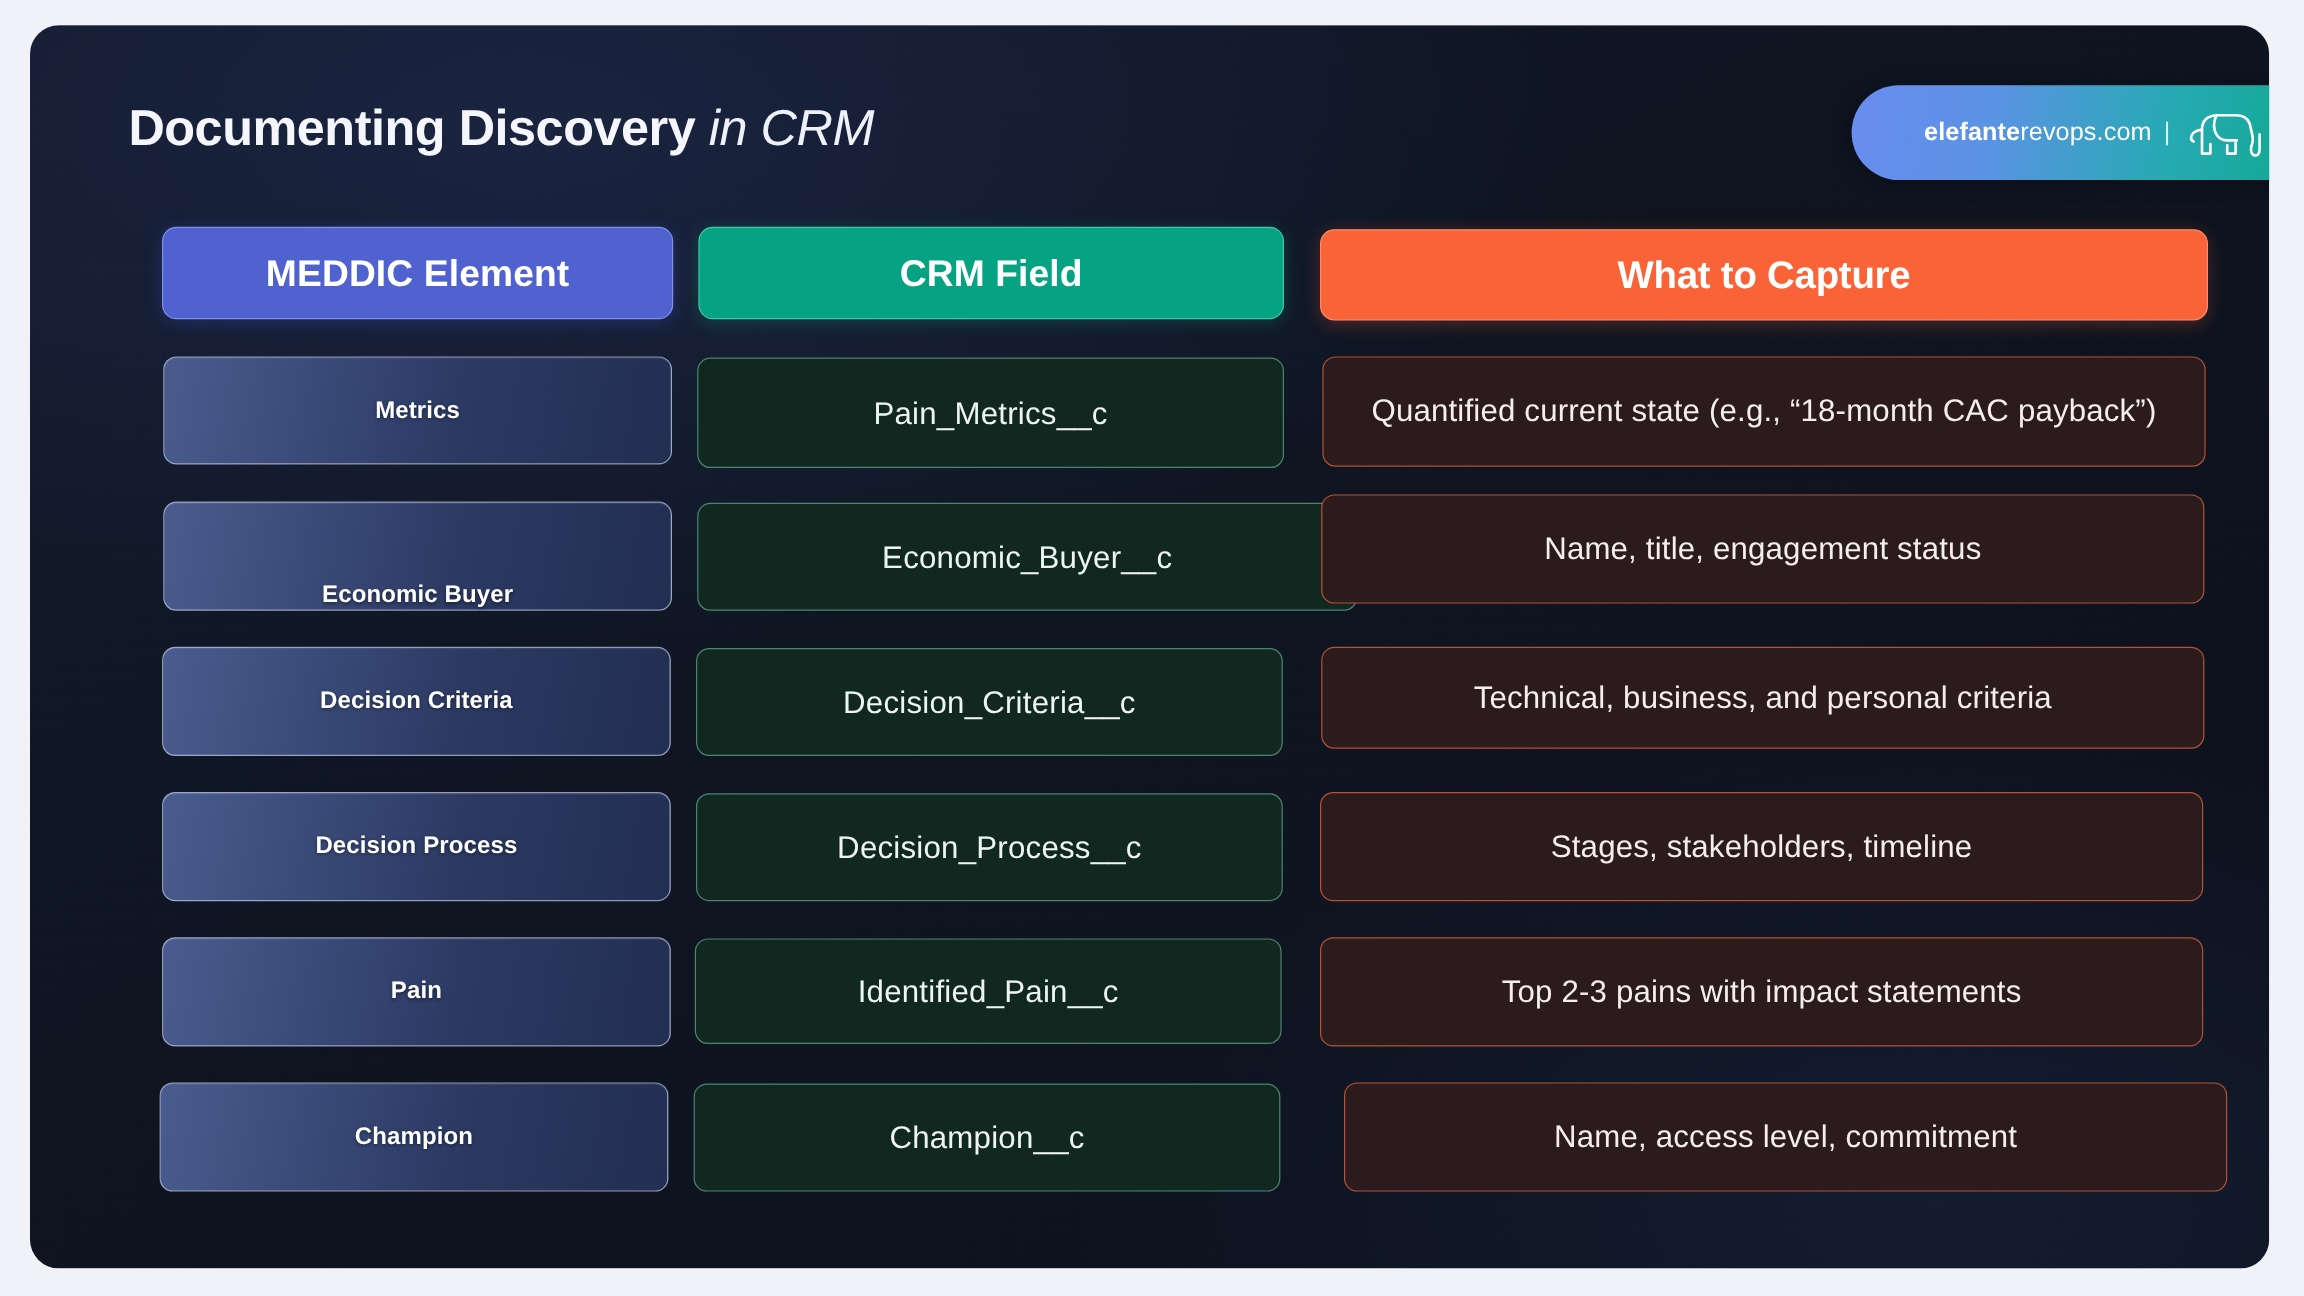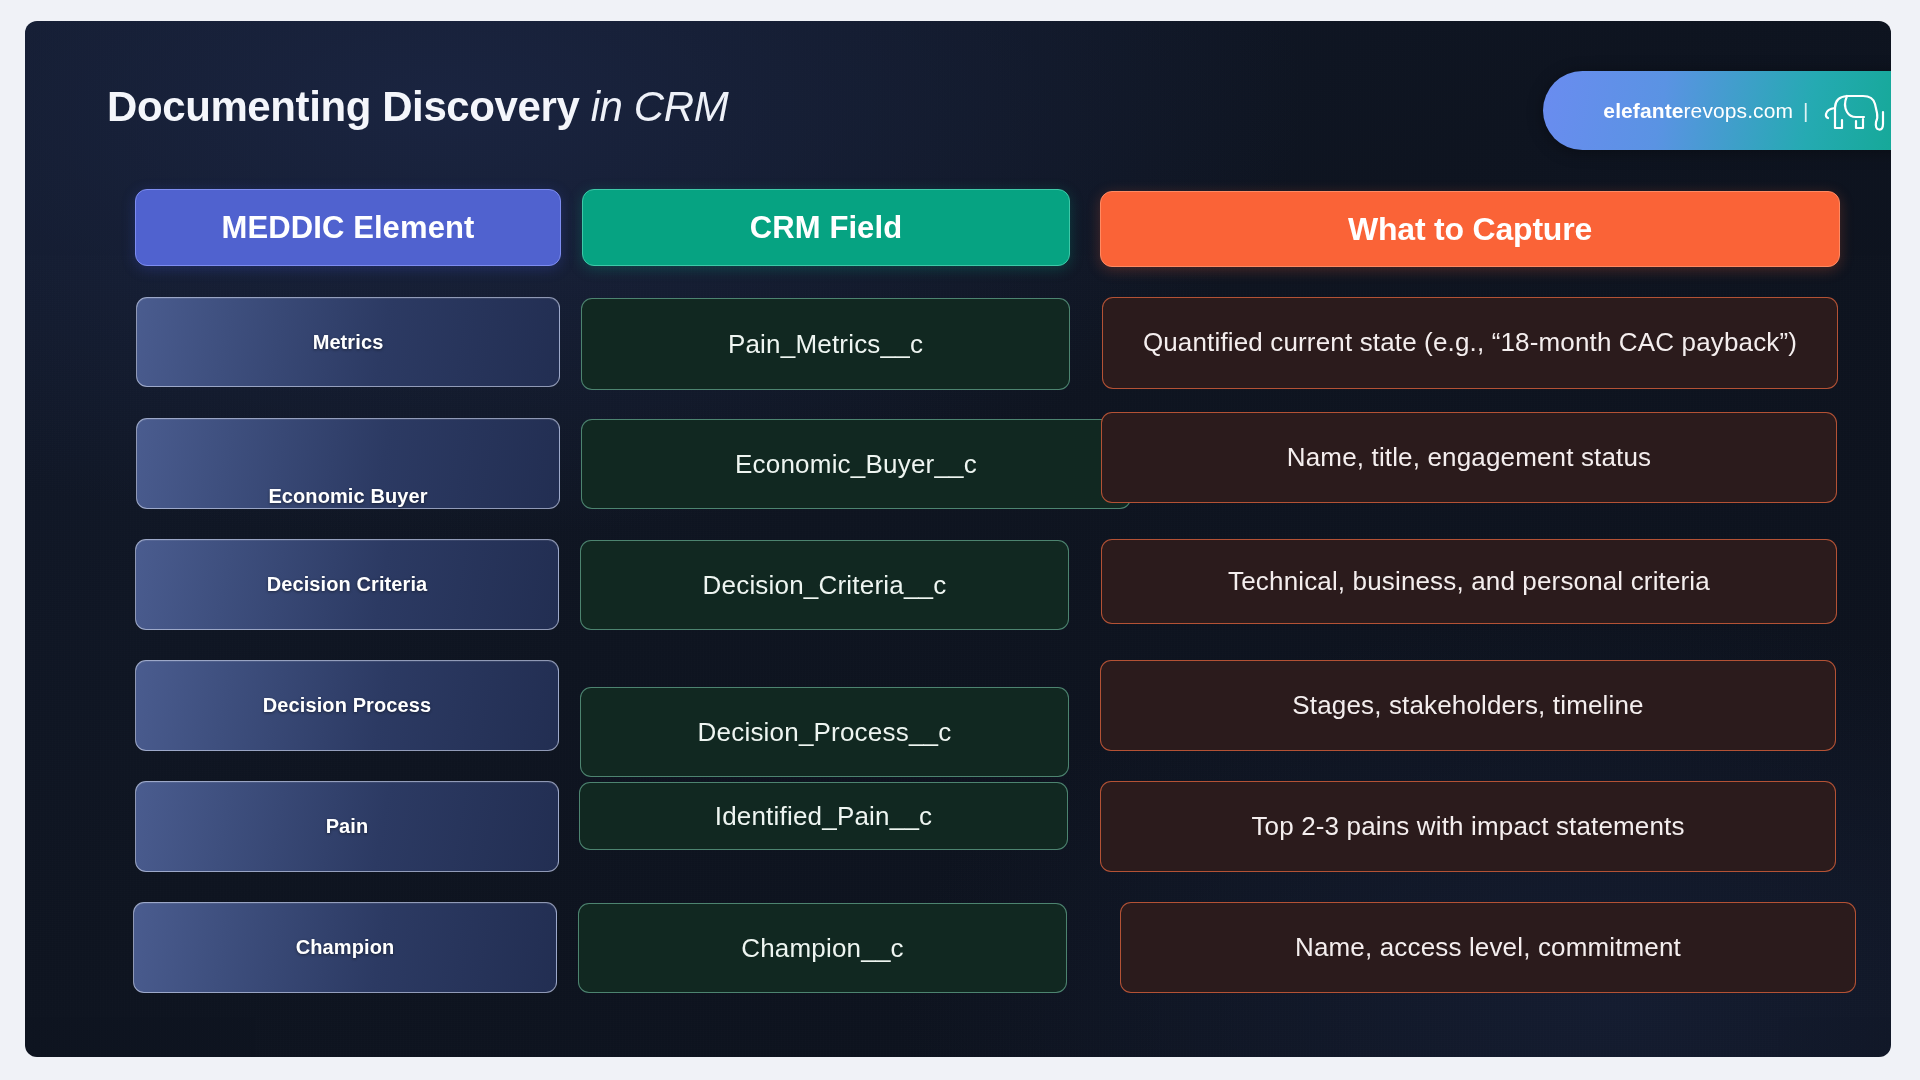--- a/index.html
+++ b/index.html
@@ -14,21 +14,21 @@
     font-family: "Liberation Sans", sans-serif;
   }
 
   
   #card {
     position: absolute;
     left: 25px;
     top: 21px;
     width: 1866px;
     height: 1036px;
-    border-radius: 12px;
+    border-radius: 24px;
     overflow: hidden;
     background:
       radial-gradient(ellipse 1400px 700px at 22% 8%, #1a2440 0%, rgba(18,26,46,0) 62%),
       radial-gradient(ellipse 1100px 600px at 85% 95%, #141c30 0%, rgba(15,21,36,0) 65%),
       linear-gradient(150deg, #121a2c 0%, #0e1420 45%, #0c111c 100%);
   }
   
   #card::after {
     content: "";
     position: absolute;
@@ -221,31 +221,31 @@
     <div class="cell c2" style="left:555px; top:519px; width:489px; height:90px;">
       <span>Decision_Criteria__c</span>
     </div>
     <div class="cell c3" style="left:1076px; top:518px; width:736px; height:85px;">
       <span>Technical, business, and personal criteria</span>
     </div>
 
     <div class="cell c1" style="left:110px; top:639px; width:424px; height:91px;">
       <span>Decision Process</span>
     </div>
-    <div class="cell c2" style="left:555px; top:640px; width:489px; height:90px;margin-top:26px;">
+    <div class="cell c2" style="left:555px; top:640px; width:489px; height:90px;">
       <span>Decision_Process__c</span>
     </div>
     <div class="cell c3" style="left:1075px; top:639px; width:736px; height:91px;">
       <span>Stages, stakeholders, timeline</span>
     </div>
 
     <div class="cell c1" style="left:110px; top:760px; width:424px; height:91px;">
       <span>Pain</span>
     </div>
-    <div class="cell c2" style="left:554px; top:761px; width:489px; height:68px;">
+    <div class="cell c2" style="left:554px; top:761px; width:489px; height:88px;">
       <span>Identified_Pain__c</span>
     </div>
     <div class="cell c3" style="left:1075px; top:760px; width:736px; height:91px;">
       <span>Top 2-3 pains with impact statements</span>
     </div>
 
     <div class="cell c1" style="left:108px; top:881px; width:424px; height:91px;">
       <span>Champion</span>
     </div>
     <div class="cell c2" style="left:553px; top:882px; width:489px; height:90px;">

